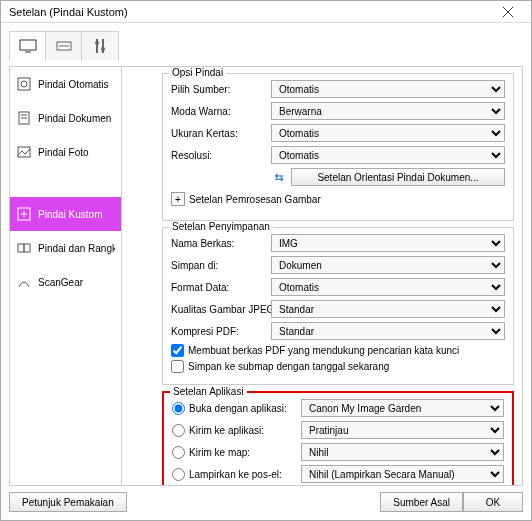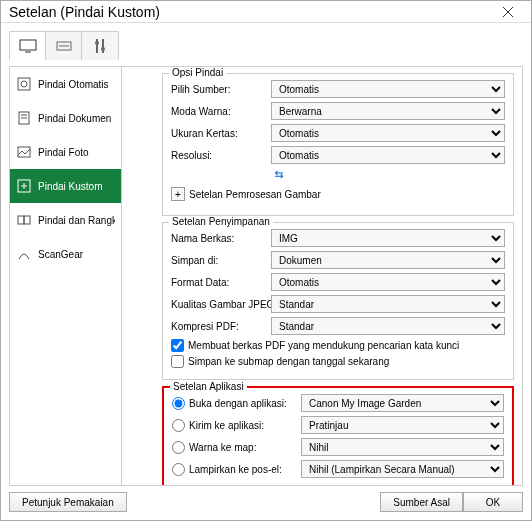--- a/index.html
+++ b/index.html
@@ -1,31 +1,31 @@
 <!DOCTYPE html>
 <html><head>
 <meta charset="utf-8">
 <style>
 * { box-sizing: border-box; font-family: "Segoe UI", Tahoma, sans-serif; font-size: 11px; }
 body { margin: 0; background: #fff; }
 .window { width: 532px; height: 521px; border: 1px solid #aaa; background: #fff; display: flex; flex-direction: column; }
 .titlebar { height: 22px; display: flex; align-items: center; padding: 0 8px; border-bottom: 1px solid #ddd; }
-.titlebar span { font-size: 14px; }
+.titlebar span { font-size: 11px; }
 .close { margin-left: auto; width: 30px; height: 18px; display: flex; align-items: center; justify-content: center; }
 .close svg { stroke: #333; }
 .body { flex: 1; display: flex; flex-direction: column; padding: 8px; overflow: hidden; }
 .top-row { display: flex; gap: 0; margin-bottom: 6px; }
 .top-tabs { display: flex; border: 1px solid #ccc; border-bottom: none; }
 .top-tab { width: 36px; height: 28px; display: flex; align-items: center; justify-content: center; border-right: 1px solid #ccc; background: #f5f5f5; }
 .top-tab.active { background: #fff; }
 .top-tab:last-child { border-right: none; }
 .main-area { flex: 1; display: flex; border: 1px solid #ccc; overflow: hidden; }
 .sidebar { width: 112px; border-right: 1px solid #ccc; background: #fff; }
 .side-item { height: 34px; display: flex; align-items: center; padding: 0 6px; gap: 6px; cursor: pointer; }
-.side-item.active { background: #15803d; color: #fff; }
+.side-item.active { background: #d946ef; color: #fff; margin-top: 28px; }
 .side-item.active svg { stroke: #fff; fill: #fff; }
 .side-icon { width: 16px; height: 16px; display: flex; align-items: center; justify-content: center; flex-shrink: 0; }
 .side-label { font-size: 10px; white-space: nowrap; overflow: hidden; }
 .content { flex: 1; padding: 6px 8px; overflow-y: auto; }
 .group { border: 1px solid #ccc; padding: 6px 8px 8px; margin-bottom: 6px; position: relative; margin-left: 32px; }
 .group-title { position: absolute; top: -7px; left: 6px; background: #fff; padding: 0 3px; font-size: 10px; }
 .row { display: flex; align-items: center; margin-bottom: 4px; min-height: 18px; }
 .row-label { width: 100px; font-size: 10px; white-space: nowrap; }
 .row-field { flex: 1; }
 select, .btn { height: 18px; font-size: 10px; border: 1px solid #aaa; background: #f7f7f7; padding: 0 3px; }
@@ -167,20 +167,21 @@
             <span class="row-label">Ukuran Kertas:</span>
             <div class="row-field"><select><option>Otomatis</option></select></div>
           </div>
           <div class="row">
             <span class="row-label">Resolusi:</span>
             <div class="row-field"><select><option>Otomatis</option></select></div>
           </div>
           <div class="orient-row">
             <span class="row-label"></span>
             <span class="swap-icon">⇆</span>
+            <div class="row-field"><button class="btn btn-full">Setelan Orientasi Pindai Dokumen...</button></div>
           </div>
           <div class="row" style="margin-top:4px">
             <span class="plus-icon">+</span>
             <span style="font-size:10px">Setelan Pemrosesan Gambar</span>
           </div>
         </div>
 
         <div class="group">
           <span class="group-title">Setelan Penyimpanan</span>
           <div class="row">
@@ -220,21 +221,21 @@
             <span class="radio-label">Buka dengan aplikasi:</span>
             <div class="radio-field"><select><option><span class="sel-icon app"></span><span>Canon My Image Garden</span></option></select></div>
           </div>
           <div class="radio-row">
             <input type="radio" name="app" style="">
             <span class="radio-label">Kirim ke aplikasi:</span>
             <div class="radio-field"><select><option><span class="sel-icon app"></span><span>Pratinjau</span></option></select></div>
           </div>
           <div class="radio-row">
             <input type="radio" name="app" style="">
-            <span class="radio-label">Warna ke map:</span>
+            <span class="radio-label">Kirim ke map:</span>
             <div class="radio-field"><select><option>Nihil</option></select></div>
           </div>
           <div class="radio-row">
             <input type="radio" name="app" style="">
             <span class="radio-label">Lampirkan ke pos-el:</span>
             <div class="radio-field"><select><option><span class="sel-icon folder"></span><span>Nihil (Lampirkan Secara Manual)</span></option></select></div>
           </div>
 
         </div>
 

